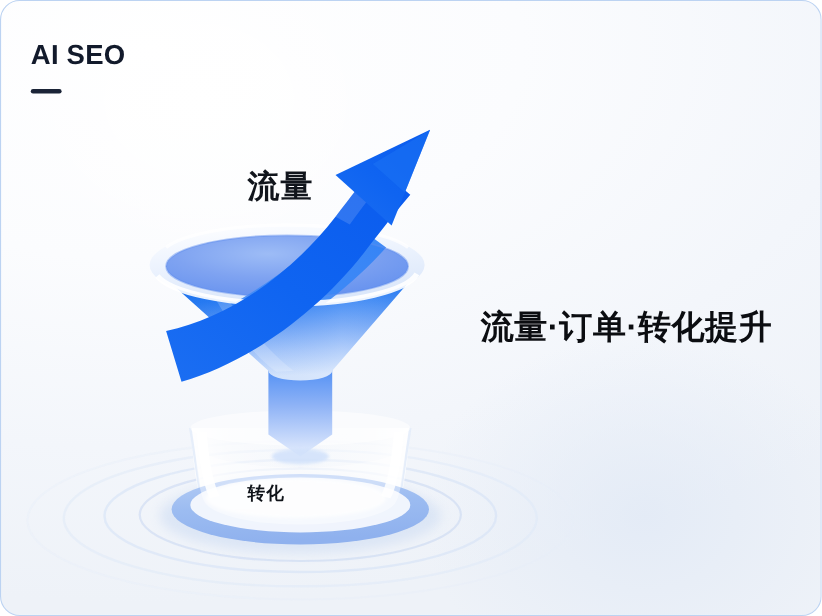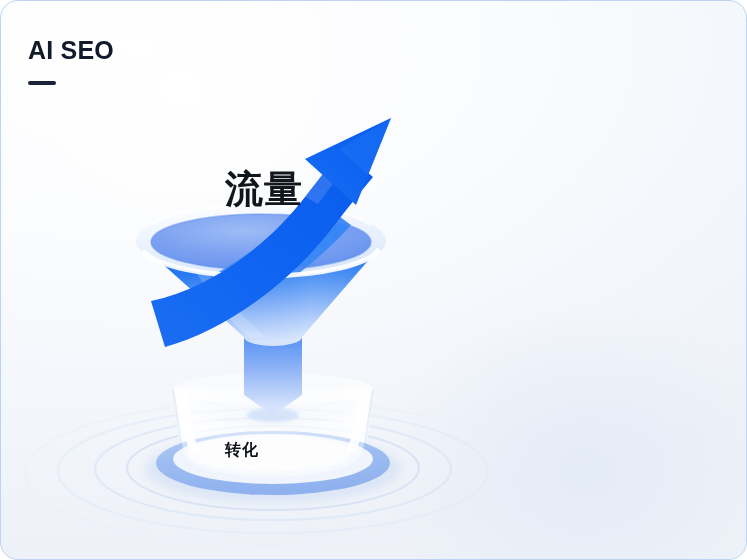--- a/index.html
+++ b/index.html
@@ -92,22 +92,22 @@
   
   .funnel-label {
     position: absolute;
     font-weight: bold;
     color: #14181f;
     white-space: nowrap;
     letter-spacing: 1px;
   }
   #label-traffic {
     left: 224px;
-    top: 171px;
-    font-size: 38px;
+    top: 152px;
+    font-size: 29px;
     line-height: 34px;
     color: #11151c;
   }
   #label-conversion {
     left: 224px;
     top: 432px;
     font-size: 16px;
     line-height: 34px;
     color: #0f1319;
   }
@@ -118,20 +118,21 @@
 <div id="canvas">
 
   <div class="wash-a"></div>
   <div class="wash-b"></div>
 
   <div id="heading">
     <h1 class="title">AI SEO</h1>
     <div class="rule"></div>
   </div>
 
+  <div id="tagline">流量·订单·转化提升</div>
 
   <div id="stage">
     <svg width="560" height="560" viewBox="0 0 560 560" xmlns="http://www.w3.org/2000/svg">
       <defs>
 
         <linearGradient id="gradCone" x1="0" y1="0.08" x2="0.1" y2="1">
           <stop offset="0%" stop-color="#1a74f2"></stop>
           <stop offset="28%" stop-color="#2b7ef4"></stop>
           <stop offset="55%" stop-color="#6fa4f6"></stop>
           <stop offset="78%" stop-color="#a9c8fa"></stop>

